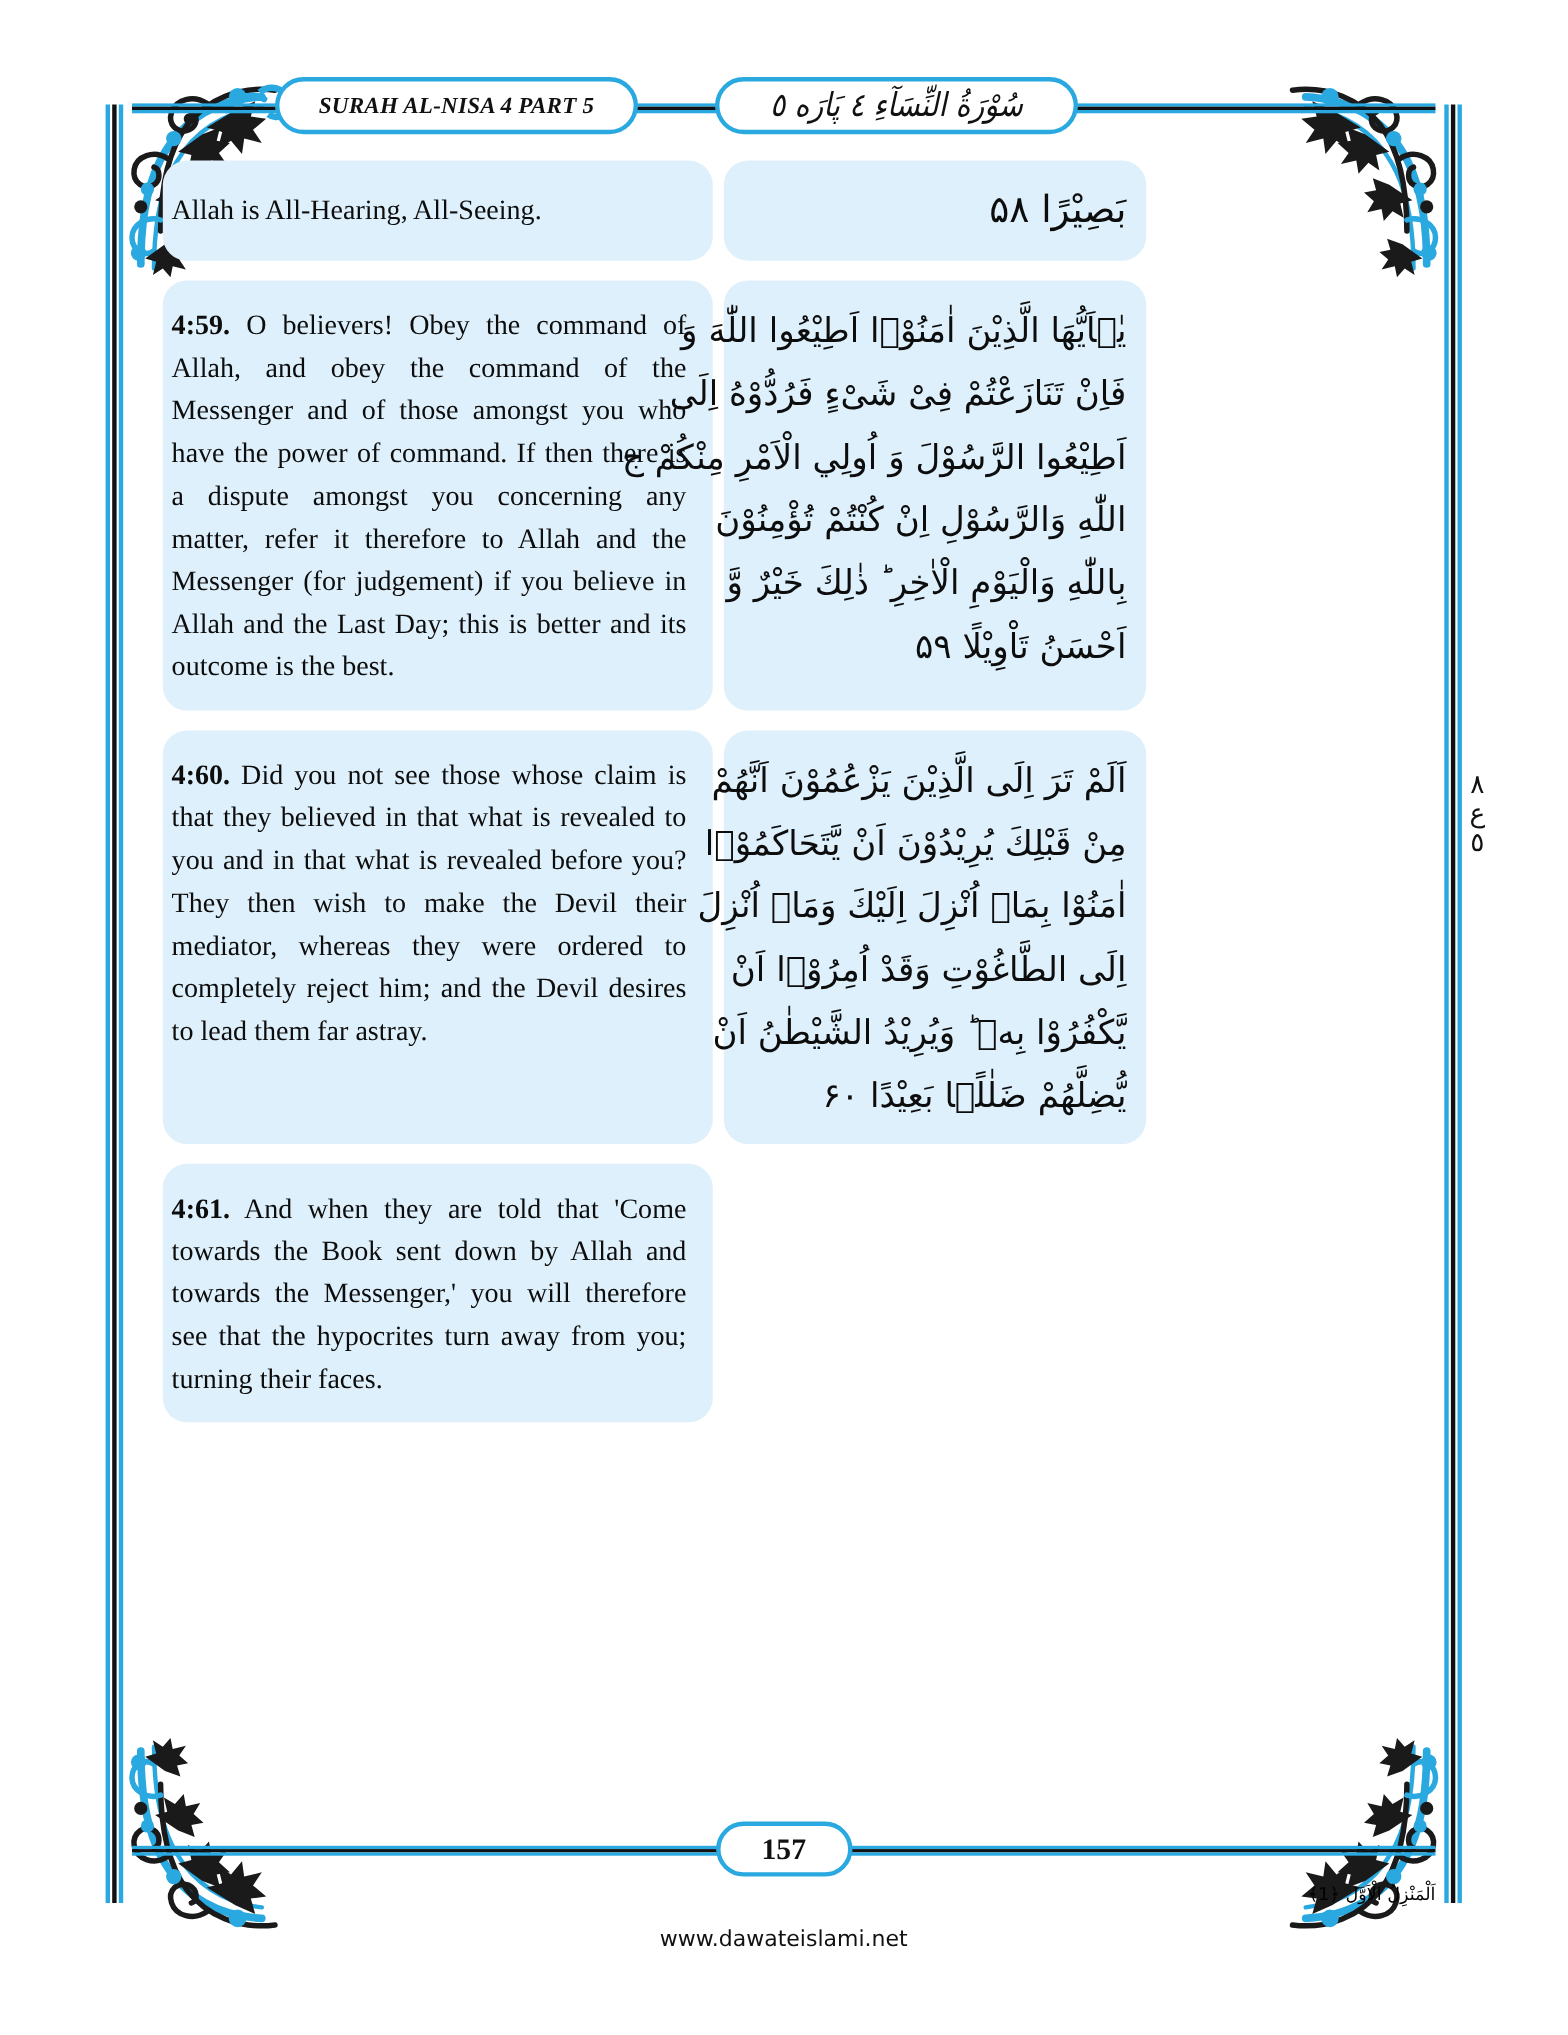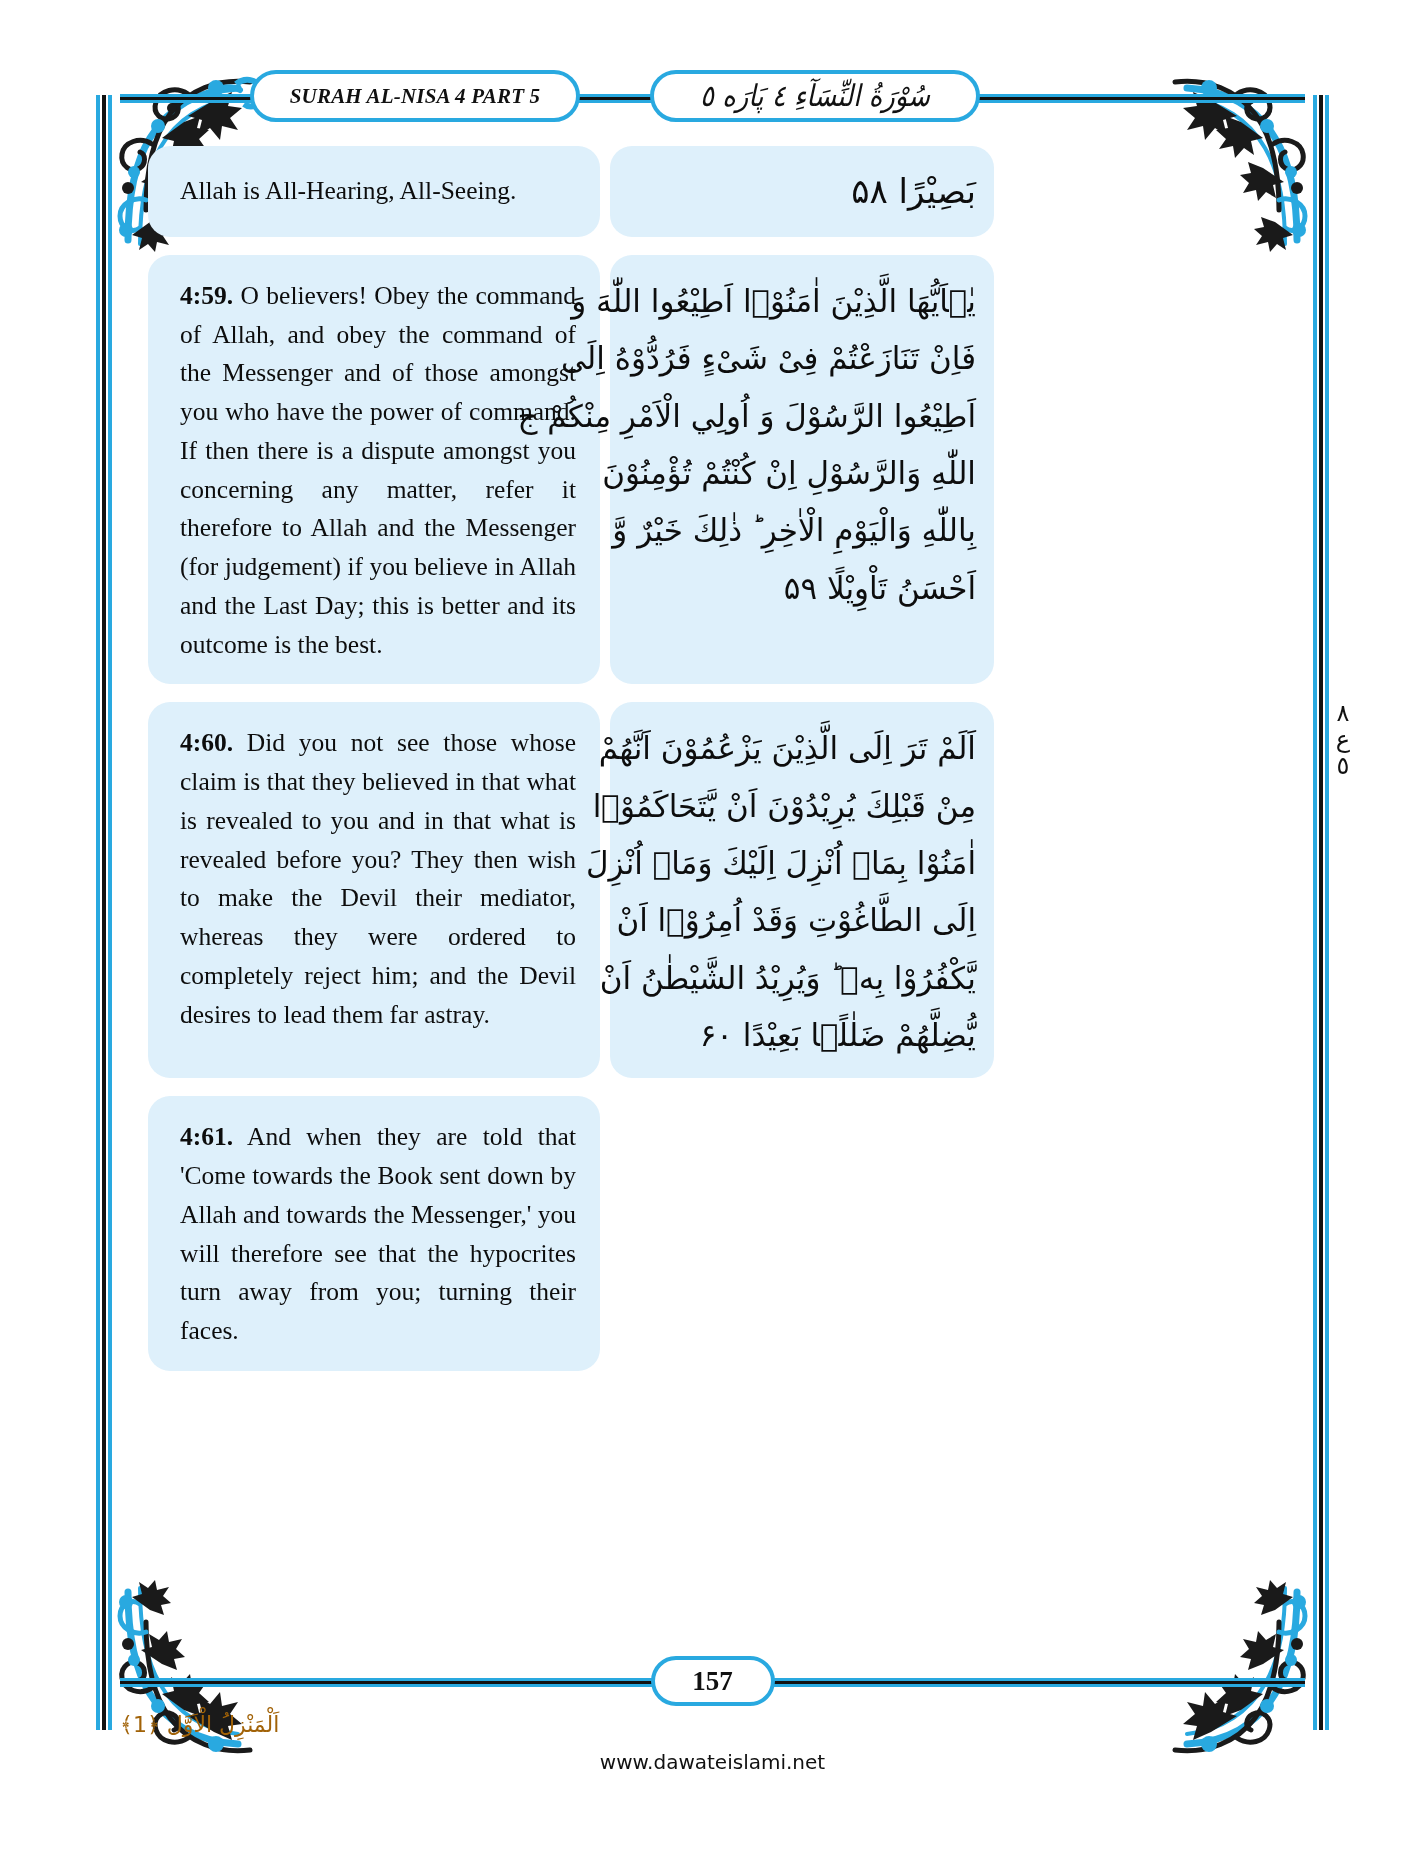--- a/index.html
+++ b/index.html
@@ -118,22 +118,22 @@
     display: flex;
     gap: 10px;
     align-items: stretch;
   }
   .cell {
     background: #DEF0FB;
     border-radius: 22px;
     box-sizing: border-box;
   }
   .cell.english {
-    width: 452px;
-    padding: 22px 24px 20px 32px;
+    width: 500px;
+    padding: 22px 24px 20px 8px;
     font-size: 25.5px;
     line-height: 1.52;
     color: #0d0d0d;
     text-align: justify;
     text-align-last: left;
     hyphens: none;
   }
   .cell.english .vnum {
     font-weight: bold;
   }
@@ -219,24 +219,24 @@
   #page-pill .t {
     font-family: "Liberation Serif", serif;
     font-weight: bold;
     font-size: 27px;
     color: #111;
   }
   #manzil {
     position: absolute;
     top: 66px;
     left: 0; right: 0;
-    text-align: left;
+    text-align: right;
     font-family: "DejaVu Sans", sans-serif;
-    font-size: 22px;
-    color: #a16207;
+    font-size: 16px;
+    color: #000000;
     direction: rtl;
   }
   #website {
     position: absolute;
     top: 104px;
     left: 0; right: 0;
     text-align: center;
     font-family: "DejaVu Sans", sans-serif;
     font-size: 20px;
     color: #111;

